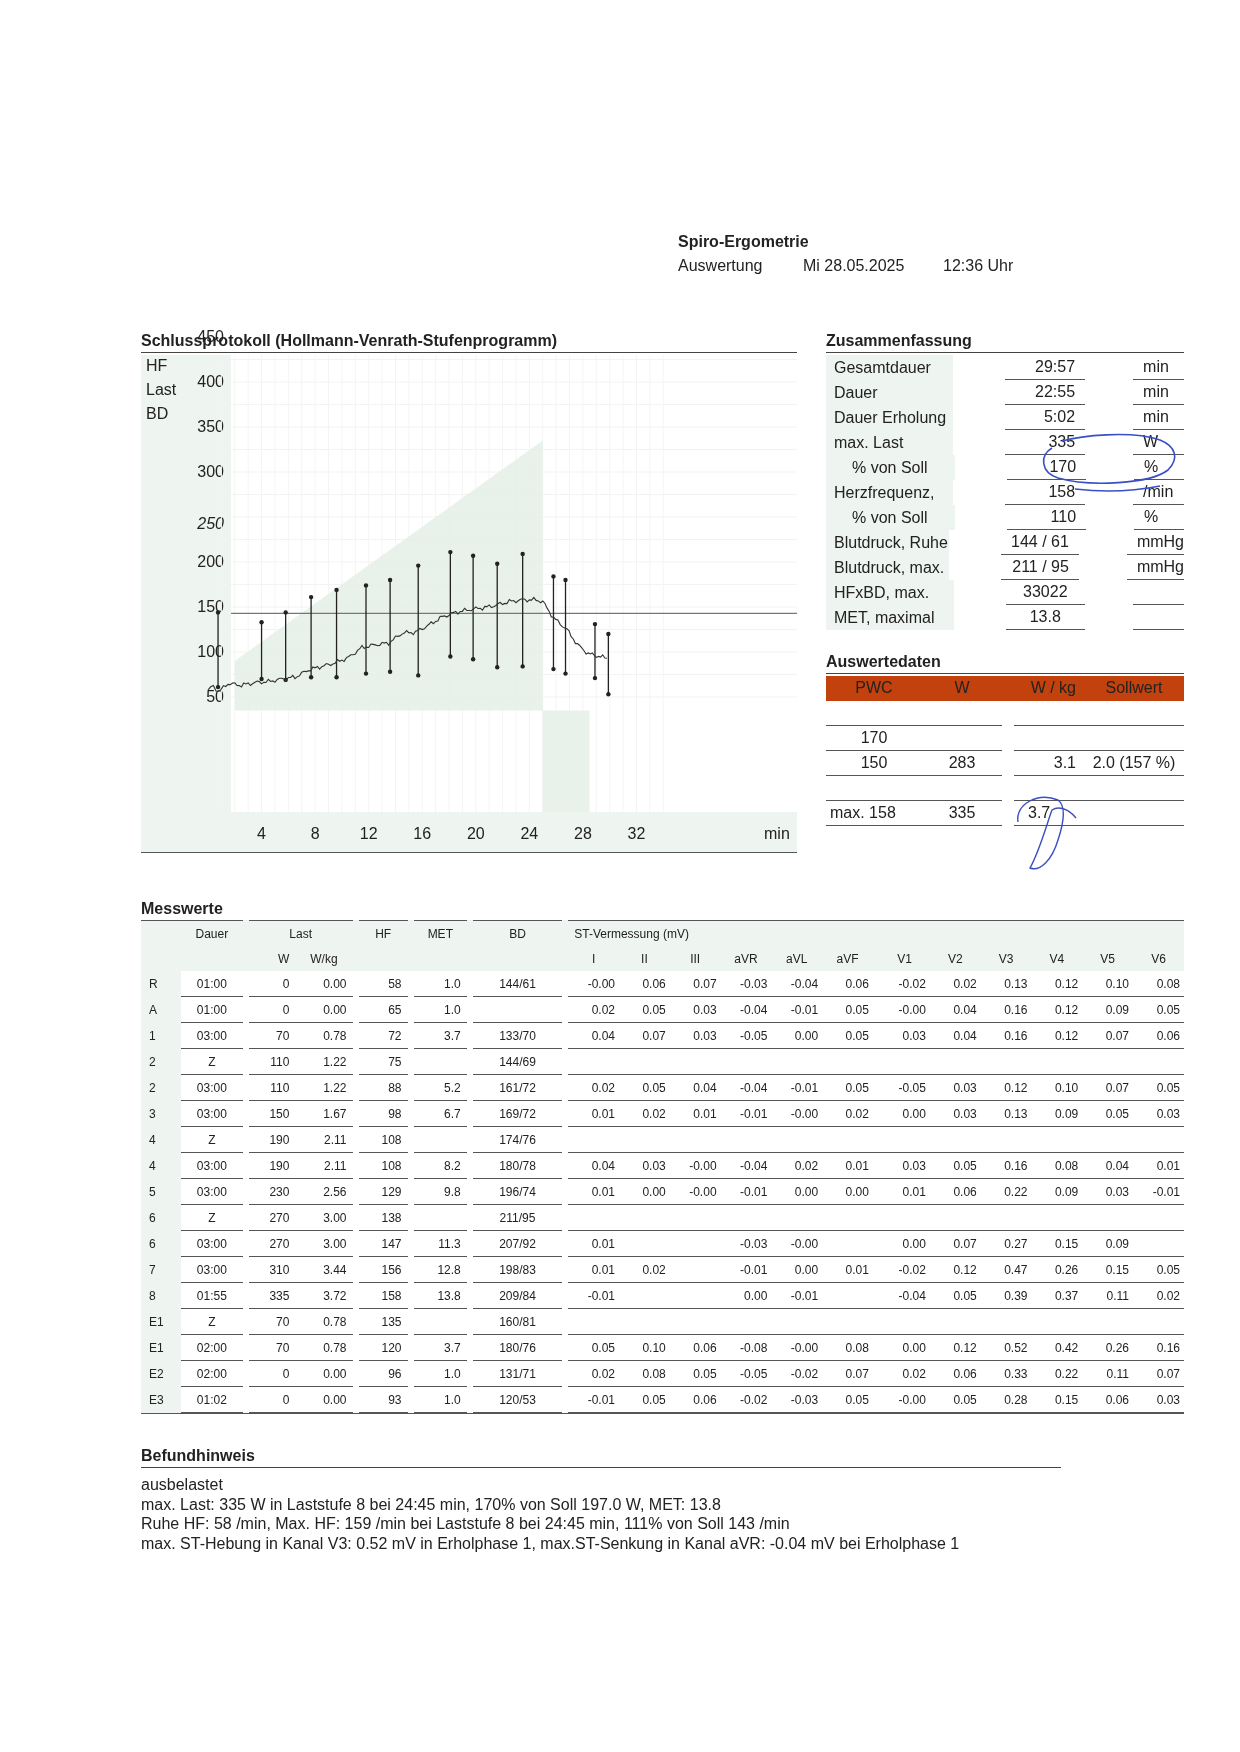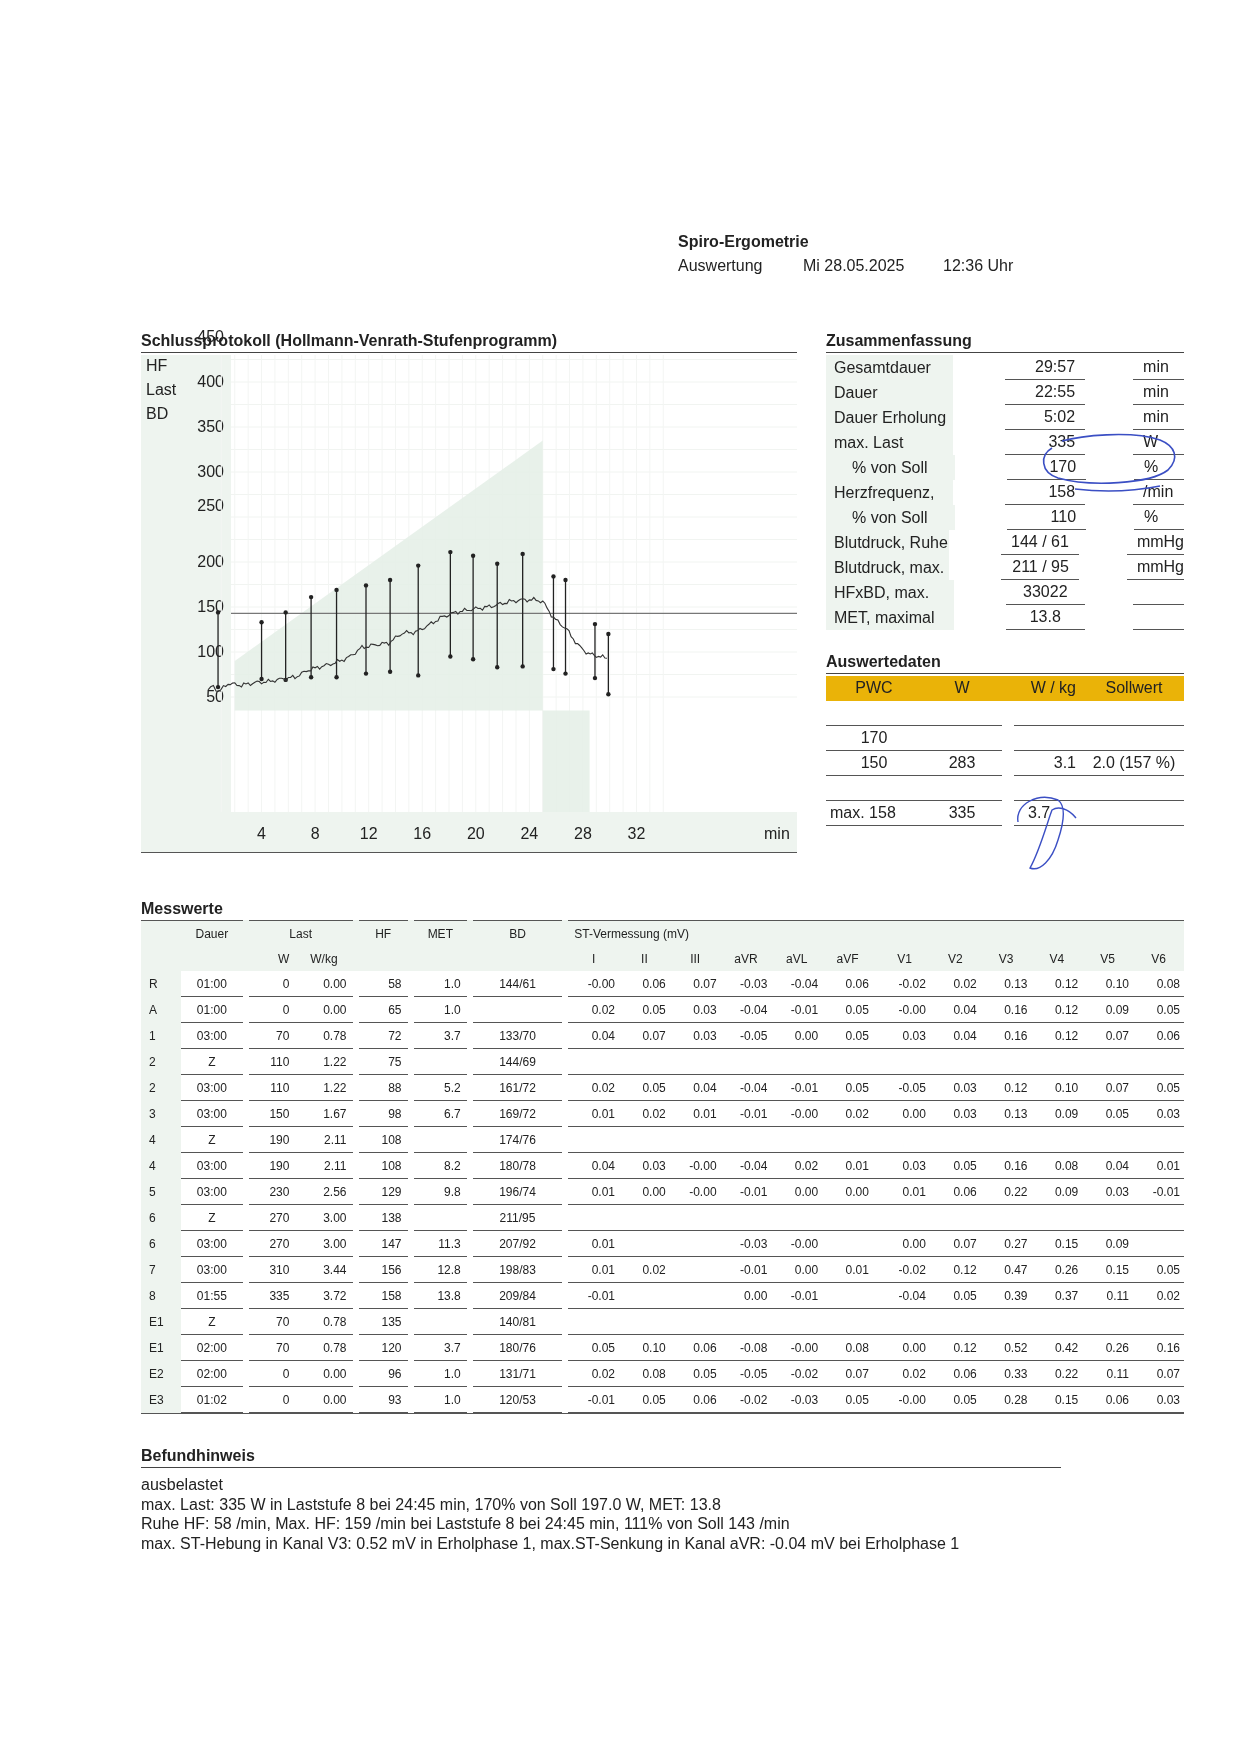--- a/index.html
+++ b/index.html
@@ -19,21 +19,21 @@
   .chart-border{position:absolute;left:0;top:497px;width:656px;border-top:1.5px solid #555;}
   
   .sum{left:826px;top:333px;width:358px;}
   .sum-row{display:flex;height:25px;align-items:center;font-size:16px;gap:48px;}
   .sum-row .lbl{width:176px;padding-left:8px;background:#eef4ef;height:25px;line-height:25px;box-sizing:border-box;}
   .sum-row .val{width:110px;text-align:right;padding-right:10px;box-sizing:border-box;border-bottom:1.5px solid #555;height:25px;line-height:24px;margin-left:4px;}
   .sum-row .unit{width:68px;padding-left:10px;box-sizing:border-box;border-bottom:1.5px solid #555;height:25px;line-height:24px;}
   .sum-row .val.center{text-align:center;padding-right:0;}
   .sum-row .lbl.ind{padding-left:26px;}
   .aus{left:826px;top:655px;width:358px;}
-  .aus-head{display:flex;height:25px;background:#eab308;font-size:16px;align-items:center;}
+  .aus-head{display:flex;height:25px;background:#c2410c;font-size:16px;align-items:center;}
   .aus-row{display:flex;height:25px;font-size:16px;align-items:center;}
   .aus-cell{box-sizing:border-box;height:25px;line-height:24px;}
   .c1{width:96px;text-align:center;}
   .c2{width:80px;text-align:center;}
   .gap{width:12px;}
   .c3{width:70px;text-align:right;padding-right:8px;}
   .c4{width:100px;text-align:center;}
   .bl{border-bottom:1.5px solid #555;}
   
   .mess{left:141px;top:903px;width:1043px;}
@@ -64,21 +64,21 @@
   <div class="chart-left"></div>
   <div class="chart-bottom"></div>
   <div class="axis-lbl" style="left:5px;top:2px">HF</div>
   <div class="axis-lbl" style="left:5px;top:26px">Last</div>
   <div class="axis-lbl" style="left:5px;top:50px">BD</div>
   <div id="yticks">
       <div class="ytick" style="left: 33px; top: 333px;">50</div>
       <div class="ytick" style="left: 33px; top: 288px;">100</div>
       <div class="ytick" style="left: 33px; top: 243px;">150</div>
       <div class="ytick" style="left: 33px; top: 198px;">200</div>
-      <div class="ytick" style="left: 33px; top: 142px;">250</div>
+      <div class="ytick" style="left: 33px; top: 160px; font-style: italic;">250</div>
       <div class="ytick" style="left: 33px; top: 108px;">300</div>
       <div class="ytick" style="left: 33px; top: 63px;">350</div>
       <div class="ytick" style="left: 33px; top: 18px;">400</div>
       <div class="ytick" style="left: 33px; top: -27px;">450</div>
     </div>
   <div id="xticks">
       <div class="xtick" style="left: 120.56px; top: 470px;">4</div>
       <div class="xtick" style="left: 174.12px; top: 470px;">8</div>
       <div class="xtick" style="left: 227.68px; top: 470px;">12</div>
       <div class="xtick" style="left: 281.24px; top: 470px;">16</div>
@@ -723,21 +723,21 @@
           <td class="rl">E1</td>
           <td class="c u">Z</td>
           <td></td>
           <td class="r u" style="padding-right:6px">70</td>
           <td class="r u" style="padding-right:6px">0.78</td>
           <td></td>
           <td class="r u" style="padding-right:6px">135</td>
           <td></td>
           <td class="r u" style="padding-right:6px"></td>
           <td></td>
-          <td class="c u">140/81</td>
+          <td class="c u">160/81</td>
           <td></td>
           <td class="r u" style="padding-right:4px"></td>
           <td class="r u" style="padding-right:4px"></td>
           <td class="r u" style="padding-right:4px"></td>
           <td class="r u" style="padding-right:4px"></td>
           <td class="r u" style="padding-right:4px"></td>
           <td class="r u" style="padding-right:4px"></td>
           <td class="u"></td>
           <td class="r u" style="padding-right:4px"></td>
           <td class="r u" style="padding-right:4px"></td>

